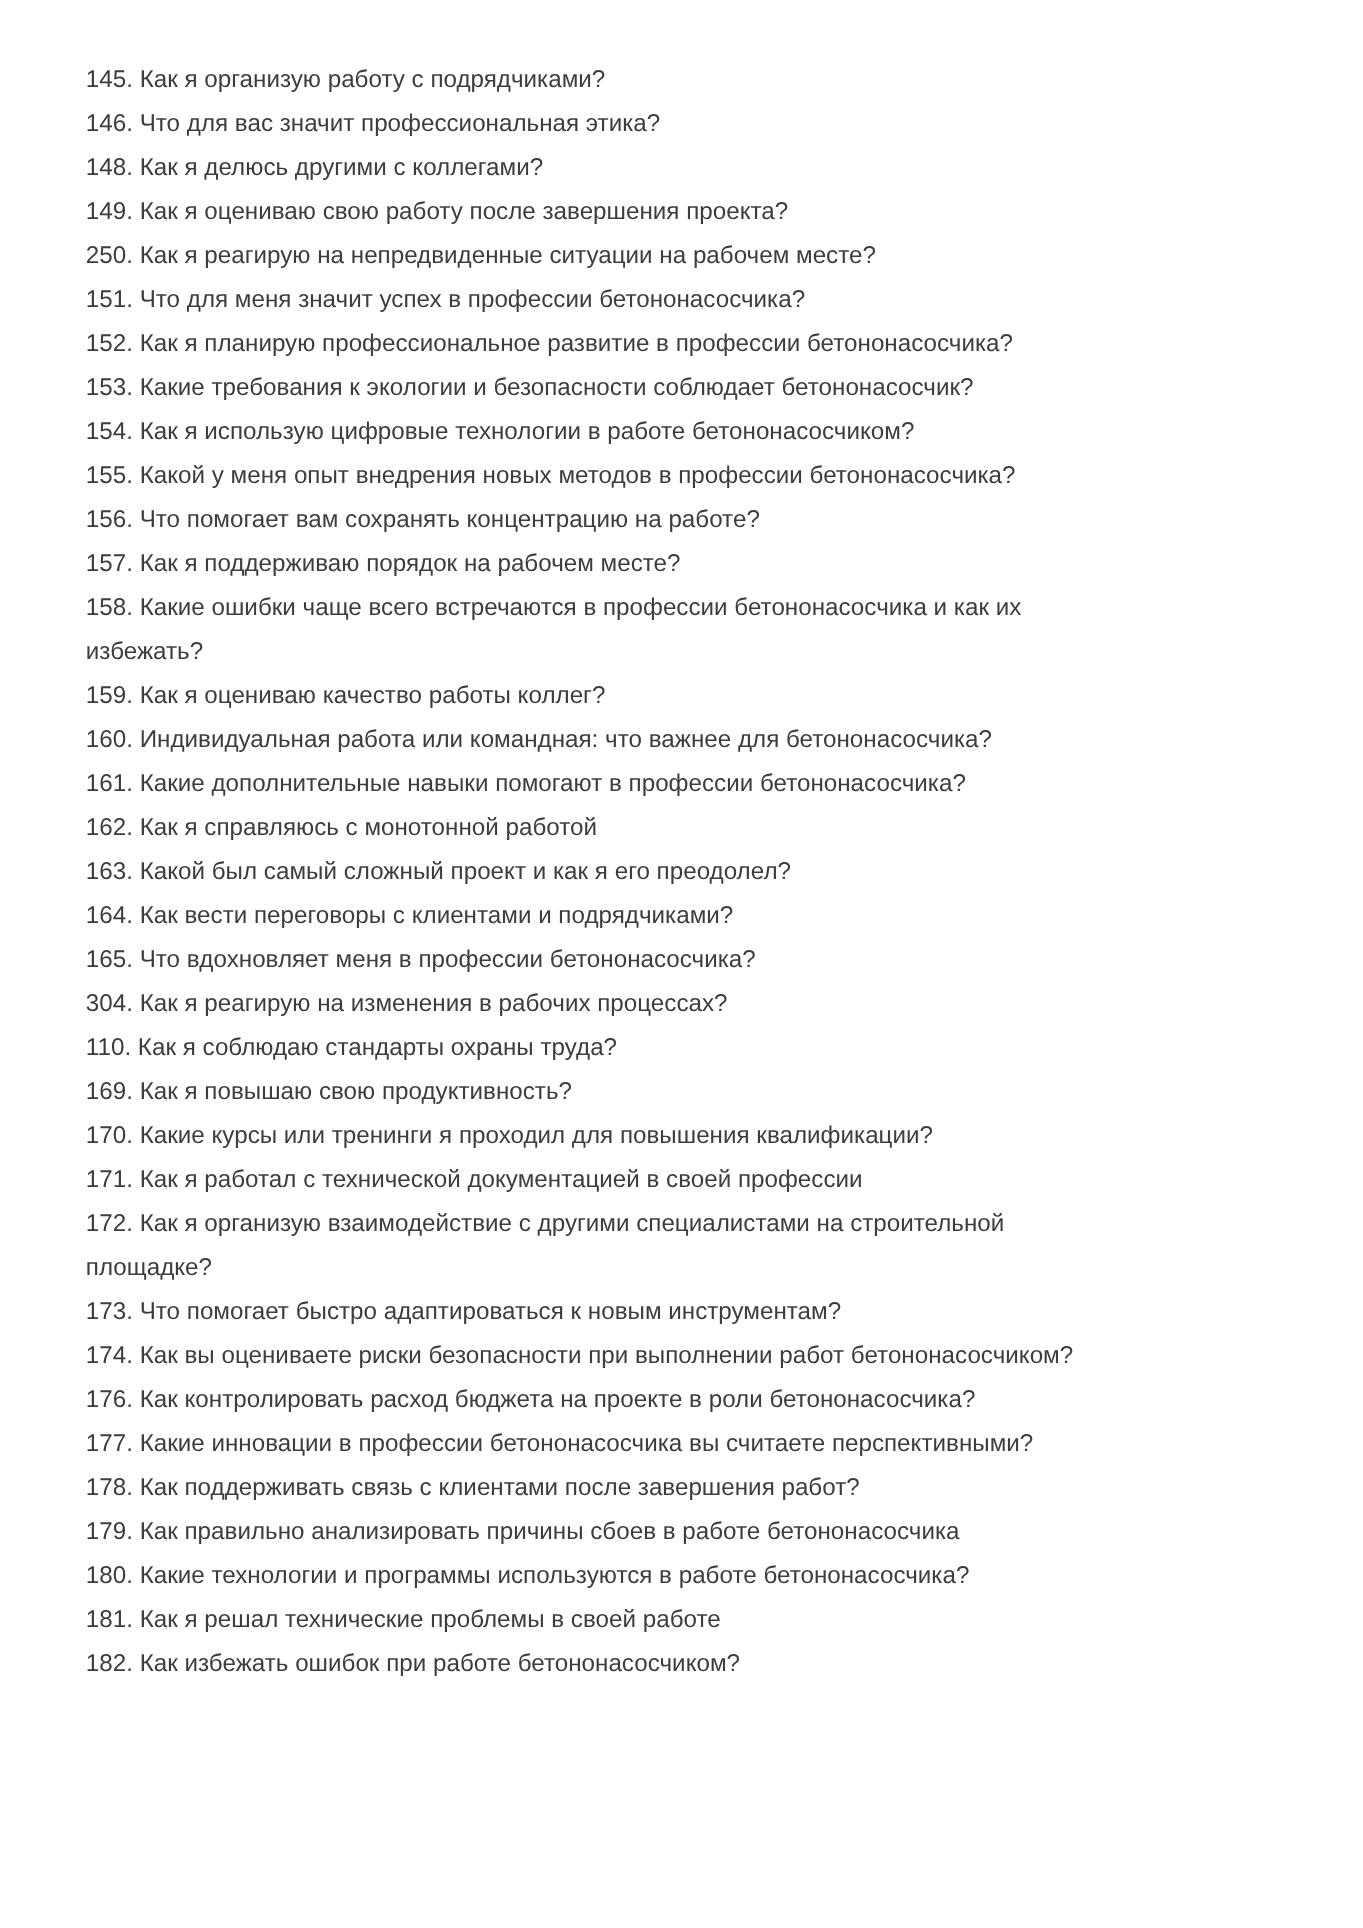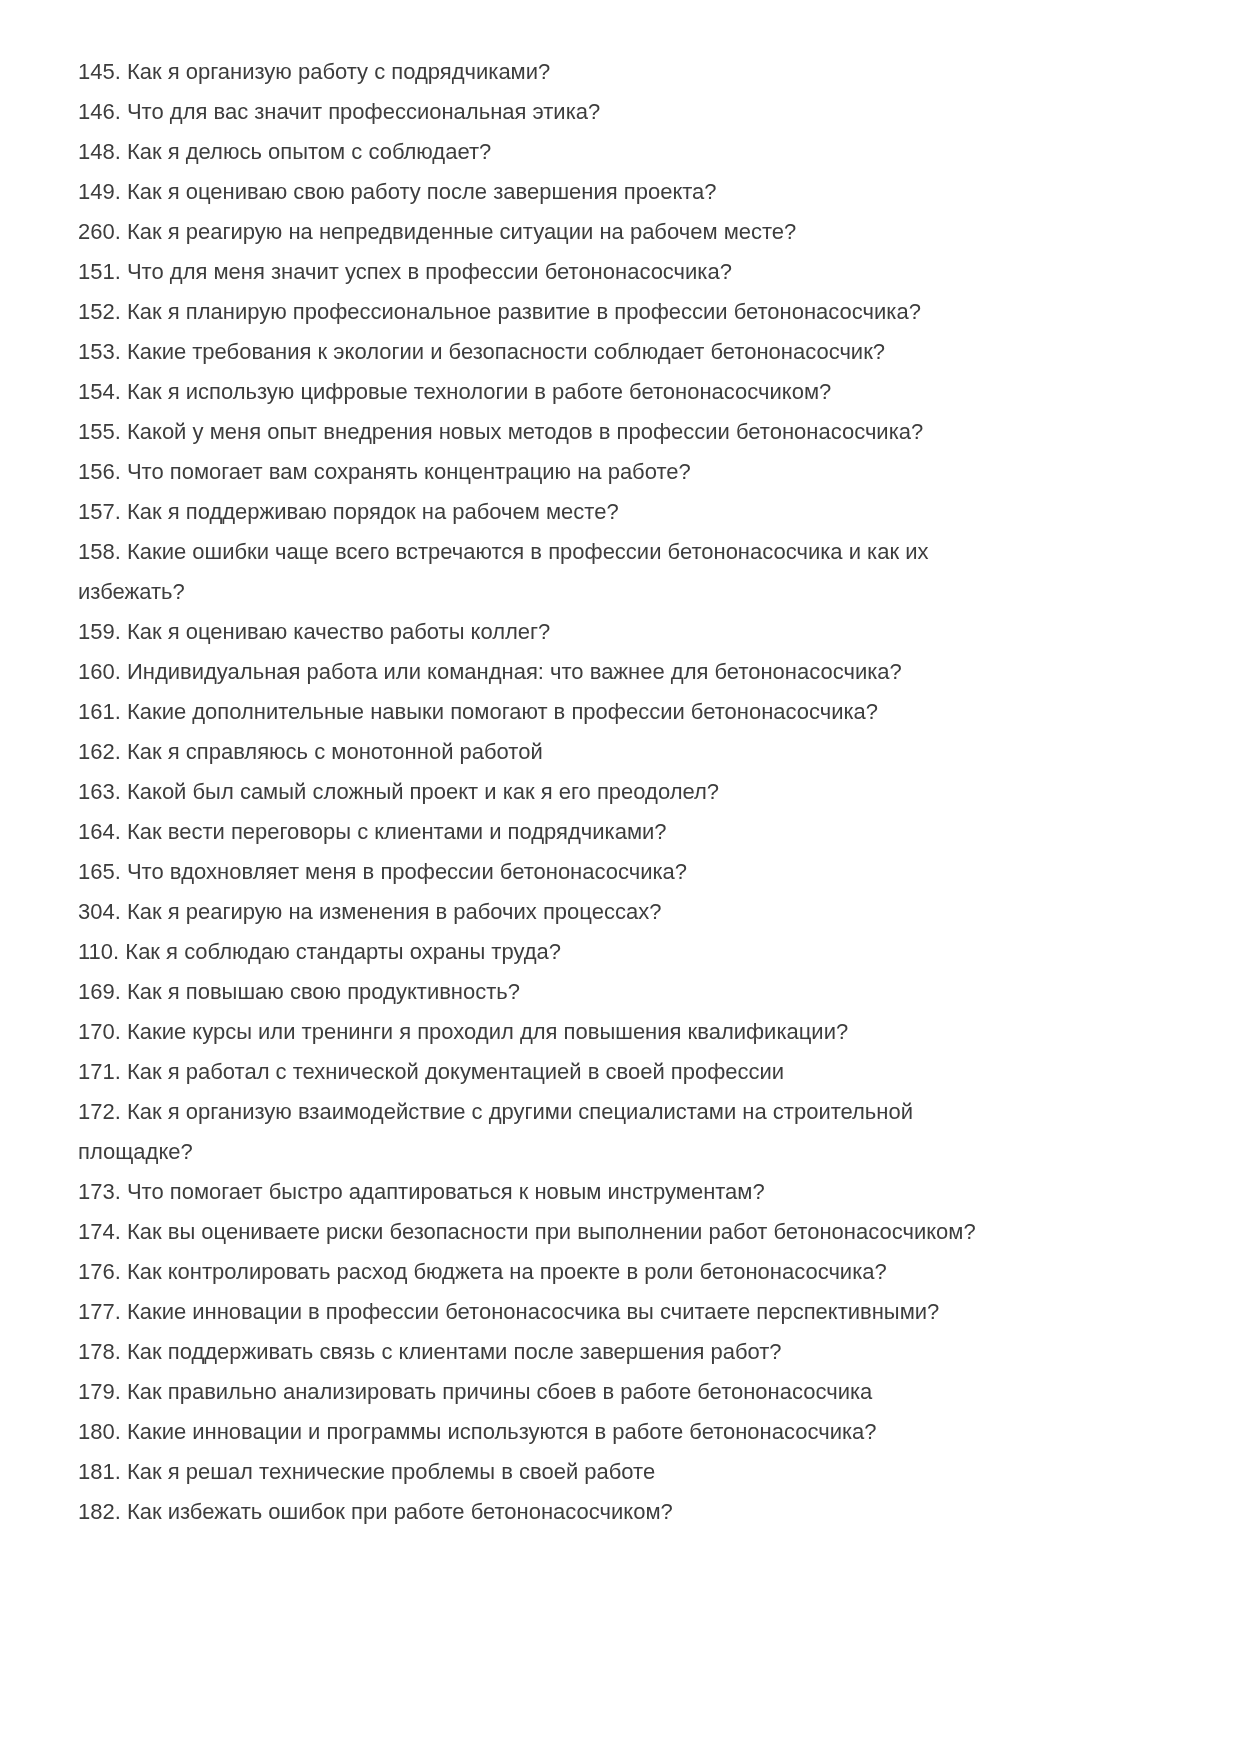--- a/index.html
+++ b/index.html
@@ -29,25 +29,25 @@
 </head>
 <body>
 
 <div class="page" style="background-color: rgb(255, 255, 255); color: rgb(61, 61, 61);">
   <div class="q-list">
   <p class="q-item"><span>145.</span> <span>Как я организую работу с подрядчиками?</span></p>
 
   <p class="q-item"><span>146.</span> <span>Что для вас значит профессиональная этика?</span></p>
 
 
-  <p class="q-item"><span>148.</span> <span>Как я делюсь опытом с соблюдает?</span></p>
+  <p class="q-item"><span>148.</span> <span>Как я делюсь другими с коллегами?</span></p>
 
   <p class="q-item"><span>149.</span> <span>Как я оцениваю свою работу после завершения проекта?</span></p>
 
-  <p class="q-item"><span>260.</span> <span>Как я реагирую на непредвиденные ситуации на рабочем месте?</span></p>
+  <p class="q-item"><span>250.</span> <span>Как я реагирую на непредвиденные ситуации на рабочем месте?</span></p>
 
   <p class="q-item"><span>151.</span> <span>Что для меня значит успех в профессии бетононасосчика?</span></p>
 
   <p class="q-item"><span>152.</span> <span>Как я планирую профессиональное развитие в профессии бетононасосчика?</span></p>
 
   <p class="q-item"><span>153.</span> <span>Какие требования к экологии и безопасности соблюдает бетононасосчик?</span></p>
 
   <p class="q-item"><span>154.</span> <span>Как я использую цифровые технологии в работе бетононасосчиком?</span></p>
 
   <p class="q-item"><span>155.</span> <span>Какой у меня опыт внедрения новых методов в профессии бетононасосчика?</span></p>
@@ -93,19 +93,19 @@
 
 
   <p class="q-item"><span>176.</span> <span>Как контролировать расход бюджета на проекте в роли бетононасосчика?</span></p>
 
   <p class="q-item"><span>177.</span> <span>Какие инновации в профессии бетононасосчика вы считаете перспективными?</span></p>
 
   <p class="q-item"><span>178.</span> <span>Как поддерживать связь с клиентами после завершения работ?</span></p>
 
   <p class="q-item"><span>179.</span> <span>Как правильно анализировать причины сбоев в работе бетононасосчика</span></p>
 
-  <p class="q-item"><span>180.</span> <span>Какие инновации и программы используются в работе бетононасосчика?</span></p>
+  <p class="q-item"><span>180.</span> <span>Какие технологии и программы используются в работе бетононасосчика?</span></p>
 
   <p class="q-item"><span>181.</span> <span>Как я решал технические проблемы в своей работе</span></p>
 
   <p class="q-item"><span>182.</span> <span>Как избежать ошибок при работе бетононасосчиком?</span></p>
 </div>
 </div>
 
 </body></html>

